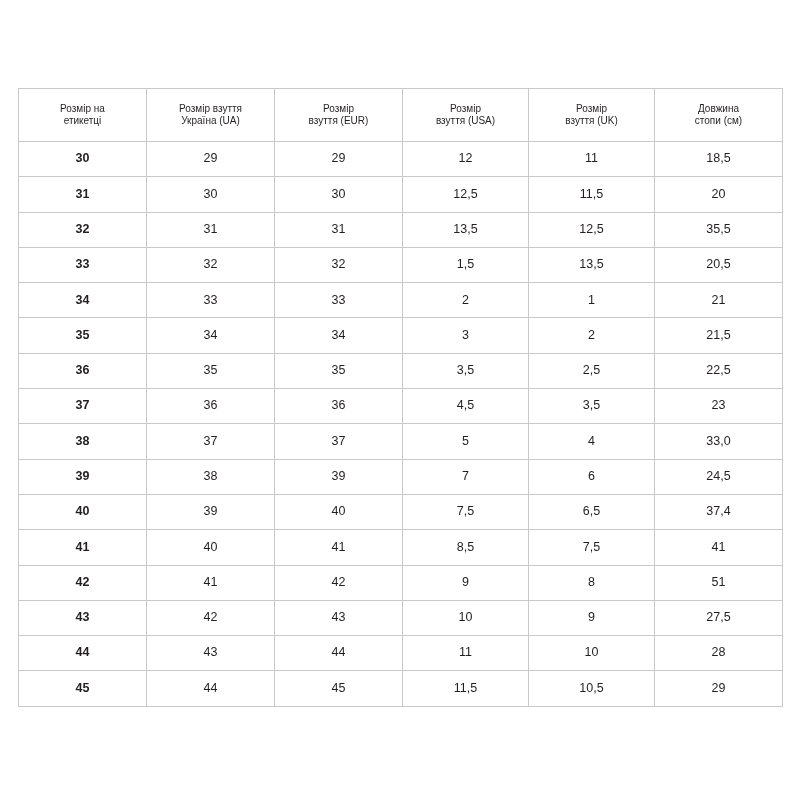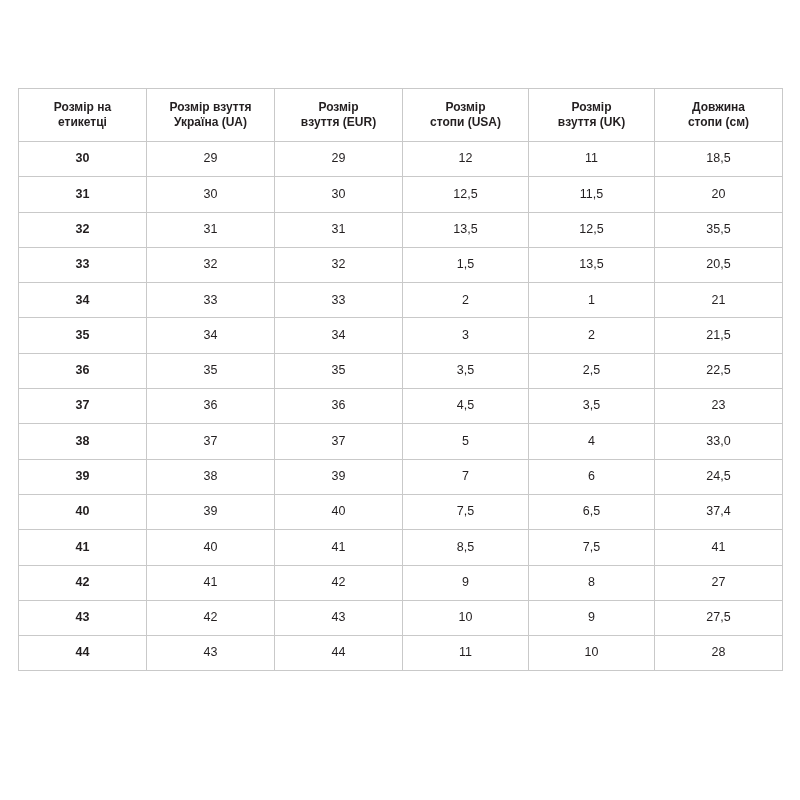--- a/index.html
+++ b/index.html
@@ -33,22 +33,22 @@
     border: 1px solid #c9c9c9;
     text-align: center;
     vertical-align: middle;
     color: #231f20;
     font-size: 12.5px;
     padding: 0 4px;
     line-height: 1.25;
   }
   table.size-table thead th {
     height: 52px;
-    font-weight: bold;
-    font-size: 12px;
+    font-weight: normal;
+    font-size: 10px;
   }
   table.size-table tbody td {
     height: 34.3px;
     font-weight: normal;
   }
   table.size-table tbody td.first-col {
     font-weight: bold;
   }
   col.c0 { width: 128px; }
   col.c1 { width: 128px; }
@@ -81,21 +81,21 @@
           <th>
             <span class="hdr-line">Розмір взуття</span>
             <span class="hdr-line">Україна (UA)</span>
           </th>
           <th>
             <span class="hdr-line">Розмір</span>
             <span class="hdr-line">взуття (EUR)</span>
           </th>
           <th>
             <span class="hdr-line">Розмір</span>
-            <span class="hdr-line">стопи (USA)</span>
+            <span class="hdr-line">взуття (USA)</span>
           </th>
           <th>
             <span class="hdr-line">Розмір</span>
             <span class="hdr-line">взуття (UK)</span>
           </th>
           <th>
             <span class="hdr-line">Довжина</span>
             <span class="hdr-line">стопи (см)</span>
           </th>
         </tr>
@@ -196,34 +196,42 @@
           <td>8,5</td>
           <td>7,5</td>
           <td>41</td>
         </tr>
         <tr>
           <td class="first-col">42</td>
           <td>41</td>
           <td>42</td>
           <td>9</td>
           <td>8</td>
-          <td>27</td>
+          <td>51</td>
         </tr>
         <tr>
           <td class="first-col">43</td>
           <td>42</td>
           <td>43</td>
           <td>10</td>
           <td>9</td>
           <td>27,5</td>
         </tr>
         <tr>
           <td class="first-col">44</td>
           <td>43</td>
           <td>44</td>
           <td>11</td>
           <td>10</td>
           <td>28</td>
         </tr>
+        <tr>
+          <td class="first-col">45</td>
+          <td>44</td>
+          <td>45</td>
+          <td>11,5</td>
+          <td>10,5</td>
+          <td>29</td>
+        </tr>
       </tbody>
     </table>
   </div>
 </div>
 
 </body></html>

